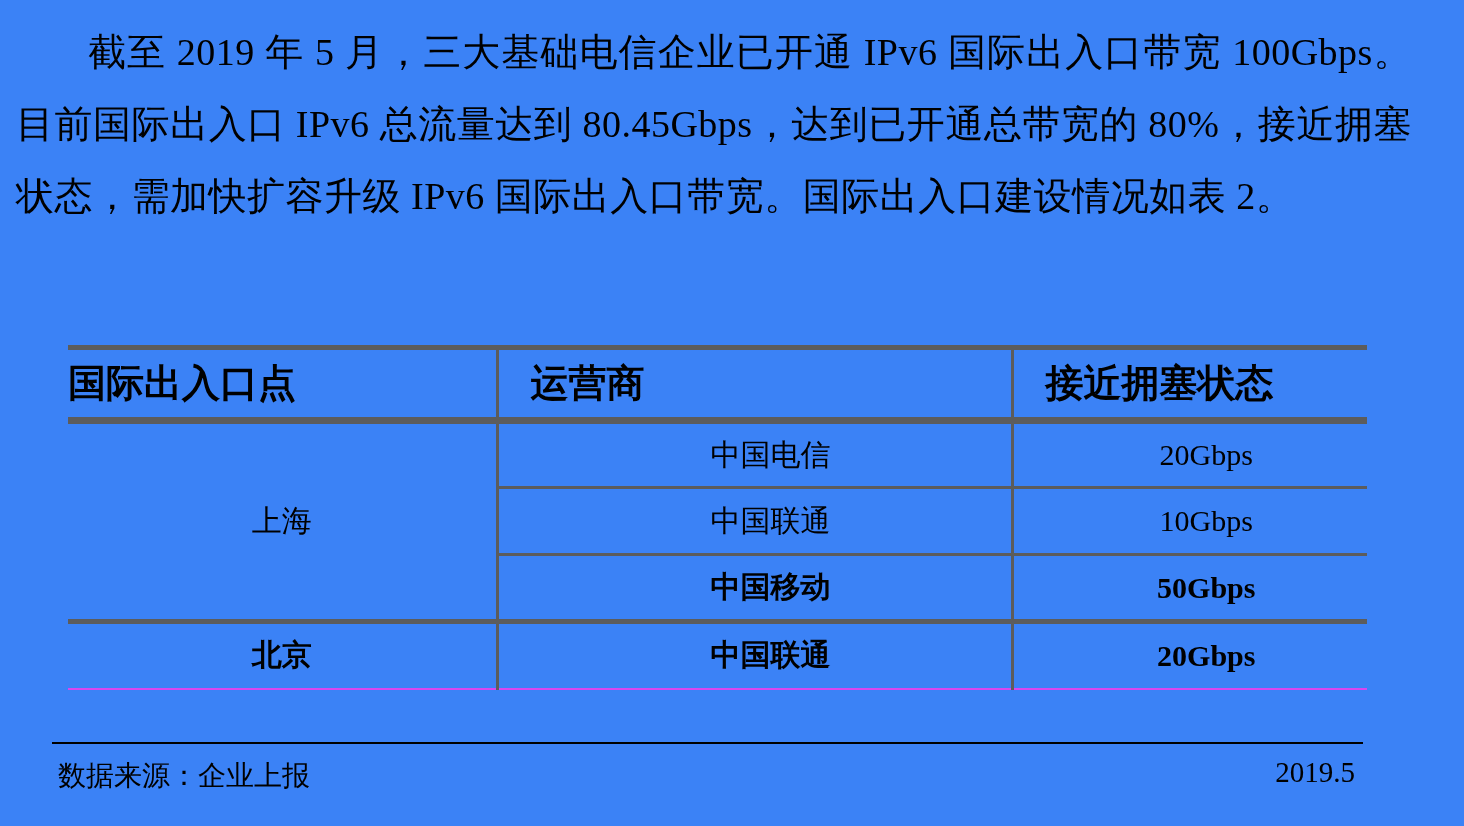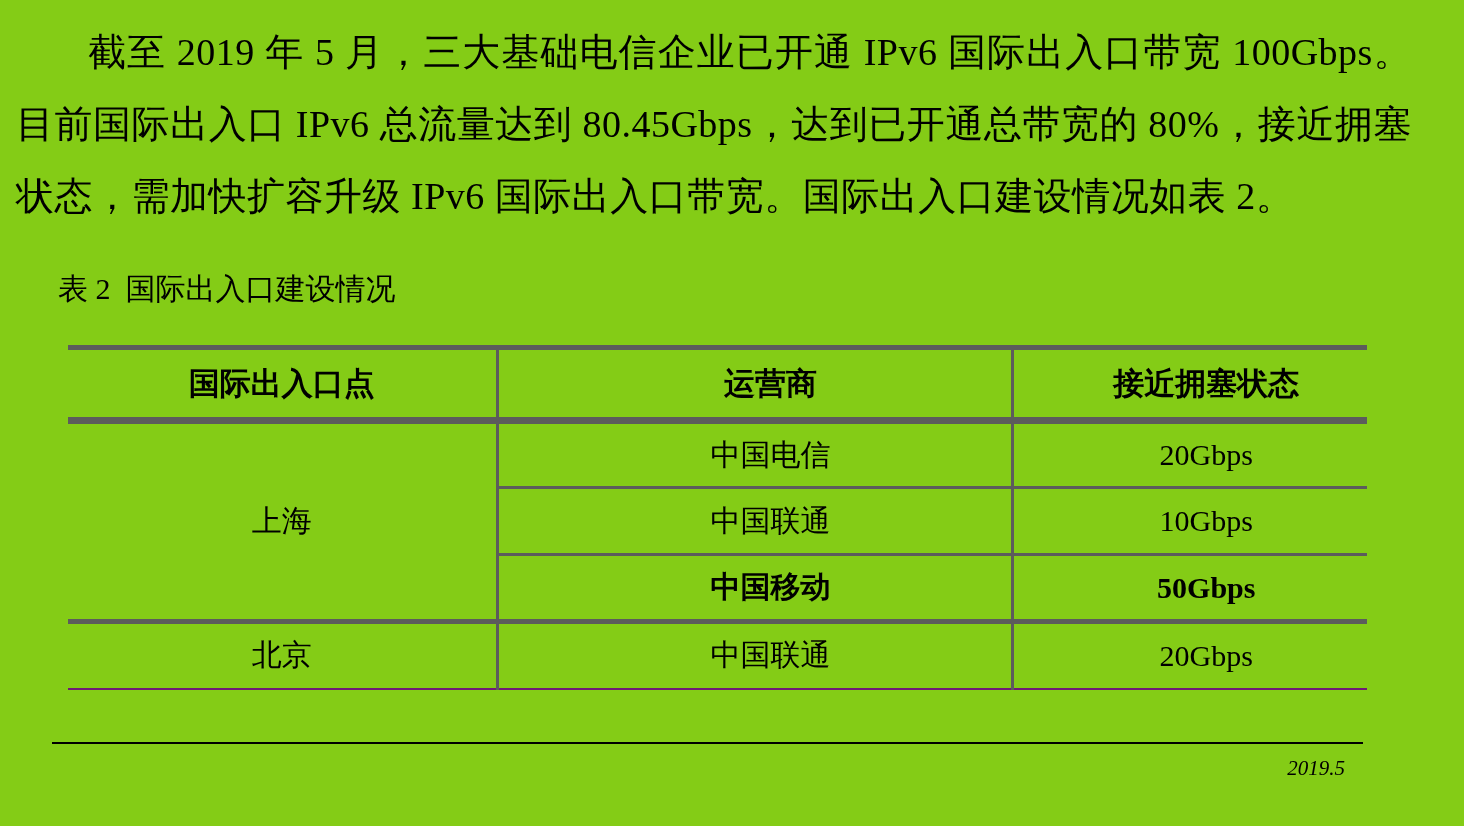--- a/index.html
+++ b/index.html
@@ -7,21 +7,21 @@
     --ink:#000000;
   }
   *{margin:0;padding:0;box-sizing:border-box;}
   html,body{background:#ffffff;}
   body{
     width:1464px;height:826px;
     font-family:"Liberation Serif","DejaVu Serif",serif;
     color:var(--ink);
     overflow:hidden;
   }
-  .doc{position:relative;width:1464px;height:826px;background:#84cc16;}
+  .doc{position:relative;width:1464px;height:826px;background:#3b82f6;}
 
   
   .para{
     position:absolute;
     top:16px;left:16px;right:52px;
     font-size:38px;
     line-height:72px;
     text-align:justify;
     text-indent:72px;
     font-family:"Liberation Serif","DejaVu Serif",serif;
@@ -47,70 +47,68 @@
   }
   col.c1{width:429px;}
   col.c2{width:515px;}
   col.c3{width:355px;}
   table.gw th{
     height:73px;
     border-top:5px solid var(--border-gray);
     border-bottom:7px solid var(--border-gray);
     font-family:"Liberation Sans","DejaVu Sans",sans-serif;
     font-weight:bold;
-    font-size:31px;
-    text-align:center;vertical-align:middle;
+    font-size:38px;
+    text-align:left;vertical-align:middle;
   }
   table.gw td{
     height:67px;
     text-align:center;vertical-align:middle;
     font-size:30px;
   }
   .vline{border-left:3px solid var(--border-gray);padding-left:32px;}
   td.loc,td.op{
     font-family:"Liberation Sans","DejaVu Sans",sans-serif;
     font-size:30px;
   }
   td.bw{
     font-family:"Liberation Serif","DejaVu Serif",serif;
     font-size:30px;
   }
   tr.sep td.op, tr.sep td.bw{border-bottom:3px solid var(--border-gray);}
   td.groupend{border-bottom:5px solid var(--border-gray);}
   tr.groupend-row td{border-bottom:5px solid var(--border-gray);font-weight:bold;}
-  tr.lastrow td{border-bottom:2px solid #701a75;}
+  tr.lastrow td{border-bottom:2px solid #d946ef;font-weight:bold;}
 
   
   .rule{
     position:absolute;
     top:742px;left:52px;width:1311px;
     border-top:2px solid #000;
   }
   .src{
     position:absolute;
     top:757px;left:58px;
     font-size:28px;
     font-family:"Liberation Sans","DejaVu Sans",sans-serif;
   }
   .date{
     position:absolute;
-    top:756px;right:119px;
-    font-size:21px;
+    top:756px;right:109px;
+    font-size:29px;
     font-family:"Liberation Serif","DejaVu Serif",serif;
-    font-style:italic;
   }
 </style>
 </head>
 <body>
 
 <div class="doc">
 
   <p class="para">截至 2019 年 5 月，三大基础电信企业已开通 IPv6 国际出入口带宽 100Gbps。目前国际出入口 IPv6 总流量达到 80.45Gbps，达到已开通总带宽的 80%，接近拥塞状态，需加快扩容升级 IPv6 国际出入口带宽。国际出入口建设情况如表 2。</p>
 
-  <div class="caption">表 2  国际出入口建设情况</div>
 
   <table class="gw">
     <colgroup>
       <col class="c1">
         <col class="c2">
         <col class="c3">
     </colgroup>
     <thead>
       <tr>
         <th>国际出入口点</th>
@@ -135,16 +133,17 @@
       <tr class="lastrow">
         <td class="loc">北京</td>
         <td class="op vline">中国联通</td>
         <td class="bw vline">20Gbps</td>
       </tr>
     </tbody>
   </table>
 
   <div class="rule"></div>
 
+  <div class="src">数据来源：企业上报</div>
 
   <div class="date">2019.5</div>
 
 </div>
 
 </body></html>

